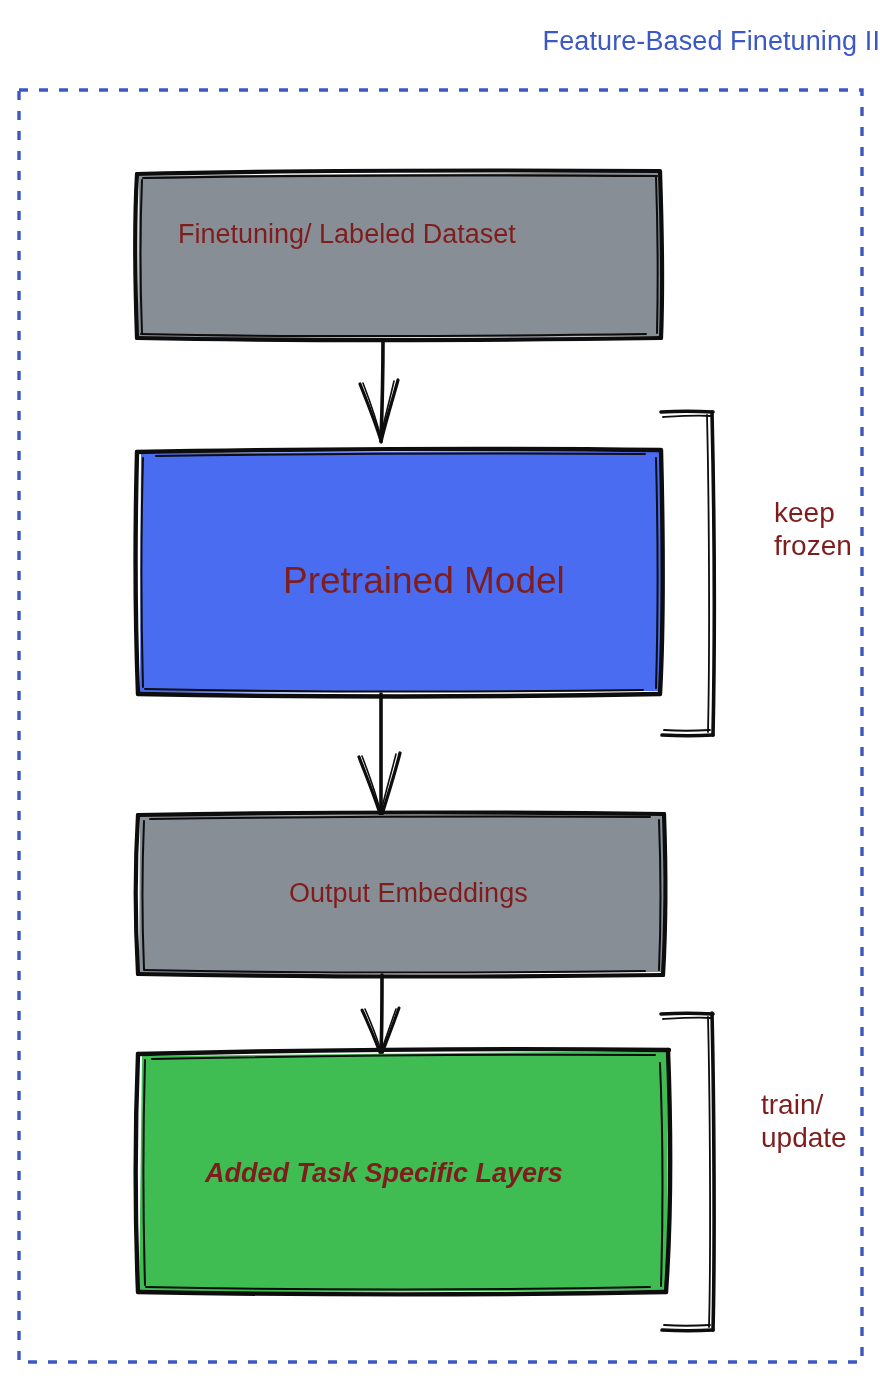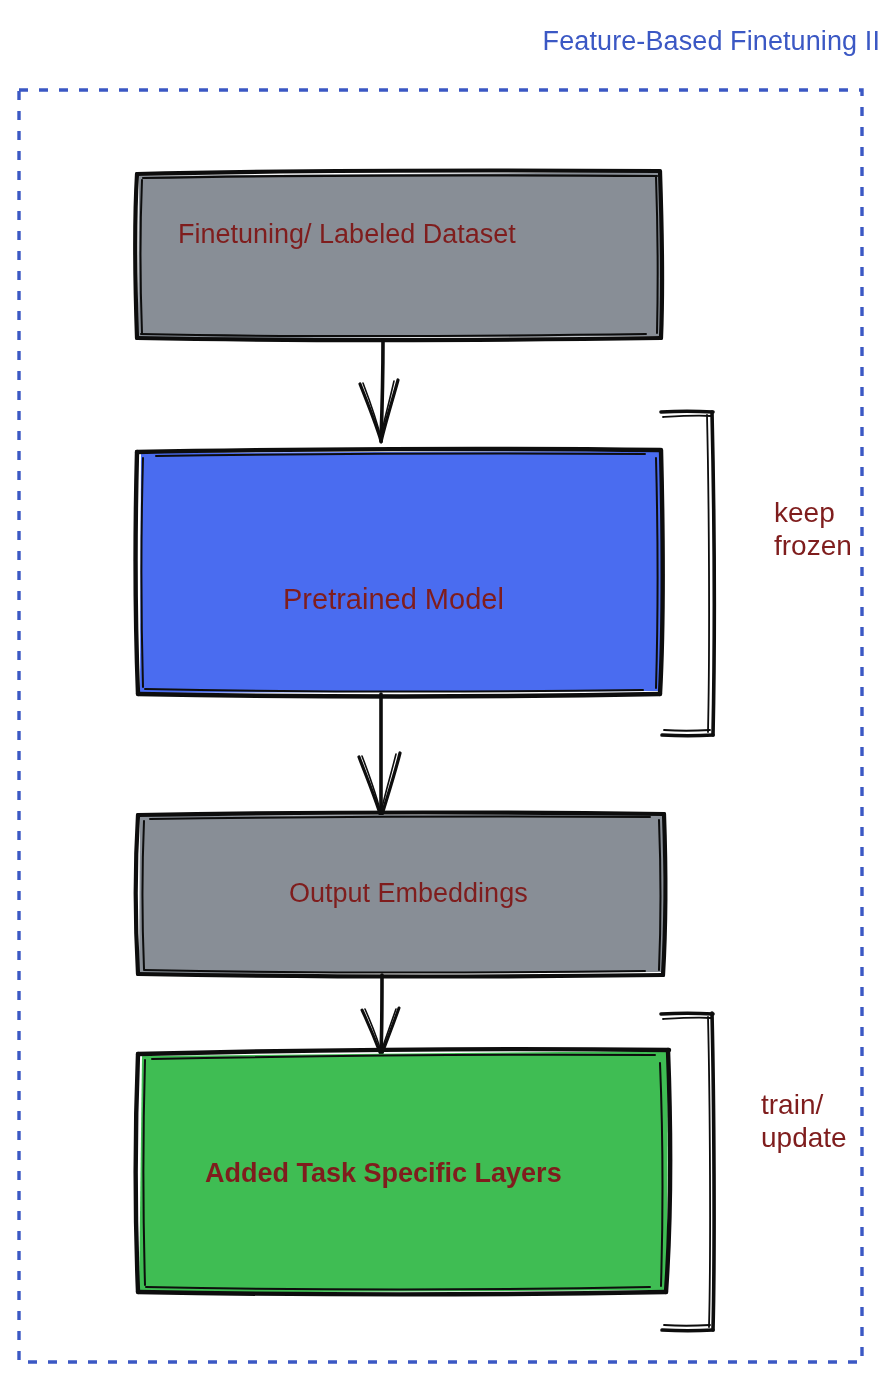--- a/index.html
+++ b/index.html
@@ -43,34 +43,34 @@
     letter-spacing: 0.1px;
   }
   #label-box-dataset {
     left: 178px;
     top: 219px;
     font-size: 27px;
   }
   #label-box-pretrained {
     left: 283px;
     top: 559px;
-    font-size: 29px;
-    margin-top: 23px;
+    font-size: 37px;
   }
   #label-box-embeddings {
     left: 251px;
     top: 878px;
     font-size: 27px;
     margin-left: 38px;
   }
   #label-box-tasklayers {
     left: 205px;
     top: 1158px;
     font-size: 27px;
     font-weight: bold;
+    font-style: italic;
   }
   #label-keep-frozen {
     left: 737px;
     top: 496px;
     font-size: 28px;
     margin-left: 37px;
   }
   #label-train-update {
     left: 737px;
     top: 1088px;

